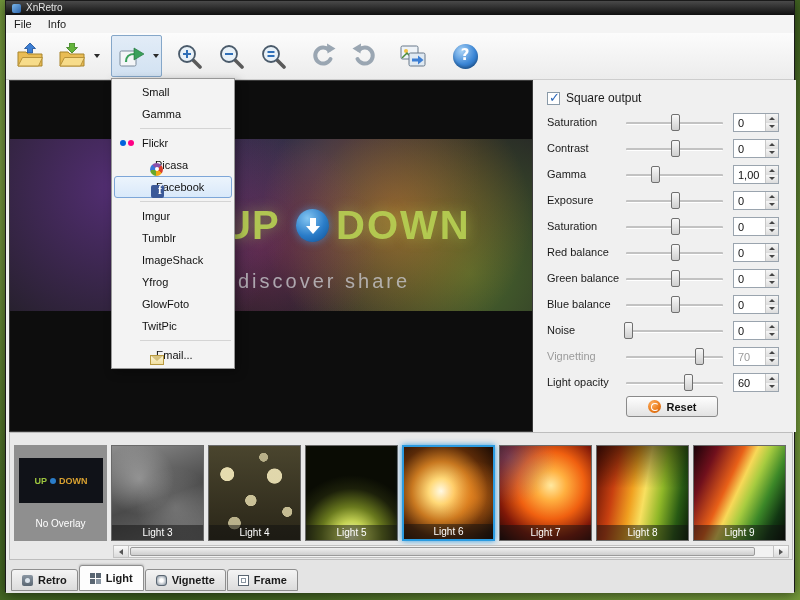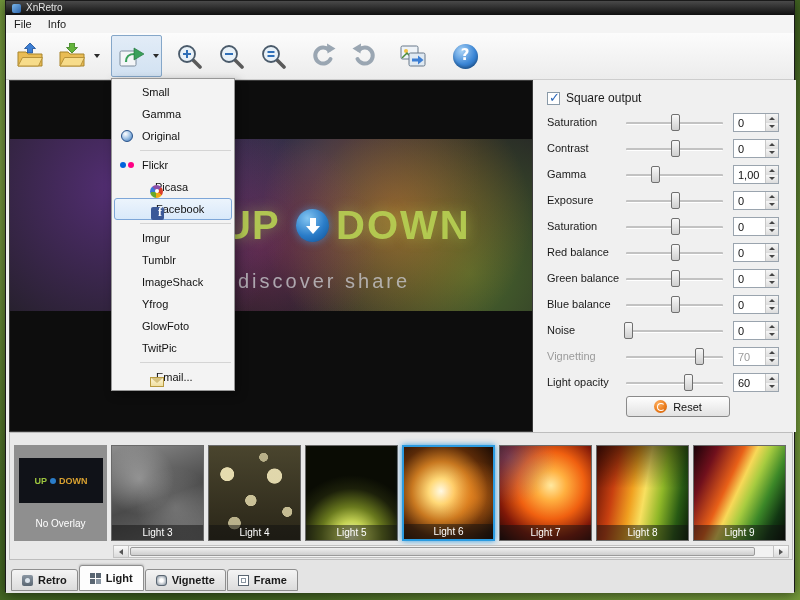--- a/index.html
+++ b/index.html
@@ -62,22 +62,22 @@
   .slider .track{position:absolute;left:0;right:0;top:9px;height:3px;background:#c2c2c2;border-bottom:1px solid #fff;border-radius:1px;}
   .slider .handle{position:absolute;top:1px;left:0;width:9px;height:17px;background:linear-gradient(#f8f8f8,#cfcfcf);
     border:1px solid #707070;border-radius:2px;}
   .spin{position:absolute;left:200px;top:0;width:46px;height:19px;background:#fff;border:1px solid #9aa4ae;display:flex;}
   .spin-val{flex:1;font-size:11px;color:#111;padding:3px 0 0 4px;overflow:hidden;}
   .spin-btns{width:13px;border-left:1px solid #c8c8c8;display:flex;flex-direction:column;}
   .spin-btns i{flex:1;display:flex;align-items:center;justify-content:center;background:linear-gradient(#f6f6f6,#dcdcdc);}
   .spin-btns i.up::after{content:"";border-left:3px solid transparent;border-right:3px solid transparent;border-bottom:3.5px solid #444;}
   .spin-btns i.dn::after{content:"";border-left:3px solid transparent;border-right:3px solid transparent;border-top:3.5px solid #444;}
   .ctl-row.disabled .ctl-label,.ctl-row.disabled .spin-val{color:#9b9b9b;}
-  .reset-btn{position:absolute;left:93px;top:316px;width:104px;height:21px;border:1px solid #8a8a8a;border-radius:3px;
-    background:linear-gradient(#fefefe,#e2e2e2);display:flex;align-items:center;justify-content:center;gap:6px;font-size:11px;color:#111;}
+  .reset-btn{position:absolute;left:93px;top:316px;width:92px;height:21px;border:1px solid #8a8a8a;border-radius:3px;
+    background:linear-gradient(#fefefe,#e2e2e2);display:flex;align-items:center;justify-content:center;gap:6px;font-size:11px;color:#111;font-weight:bold;}
   .reset-ic{width:13px;height:13px;border-radius:50%;background:radial-gradient(circle at 35% 30%,#ffb060,#e87818 60%,#c05808);position:relative;flex:none;}
   .reset-ic::after{content:"";position:absolute;left:3px;top:3px;width:6px;height:6px;border:1.5px solid #fff;border-radius:50%;border-right-color:transparent;}
   
   .filmstrip{position:absolute;left:3px;top:431px;width:784px;height:128px;background:#e9e9e9;border:1px solid #bdbdbd;}
   .thumbs{position:absolute;left:4px;top:12px;display:flex;gap:4px;}
   .thumb{width:93px;height:96px;position:relative;overflow:hidden;border:1px solid #6a6a6a;flex:none;}
   .thumb.selected{border:2px solid #2b9be0;box-shadow:0 0 6px rgba(43,155,224,.95);}
   .thumb-label{position:absolute;left:0;bottom:0;width:100%;height:15px;background:rgba(15,15,15,.5);
     color:#fff;font-size:10px;text-align:center;line-height:15px;margin-top:8px;}
   .thumb-0{background:#8f8f8f;border-color:#8f8f8f;}
@@ -501,24 +501,20 @@
       </div>
     </div>
 
     <div class="menu-popup">
       <div class="menu-item">
           <span class="mi-label">Small</span>
         </div>
       <div class="menu-item">
           <span class="mi-label">Gamma</span>
         </div>
-      <div class="menu-item">
-          <span class="mi-icon icon-original"></span>
-          <span class="mi-label">Original</span>
-        </div>
       <div class="menu-sep"></div>
       <div class="menu-item">
           <span class="mi-icon icon-flickr"></span>
           <span class="mi-label">Flickr</span>
         </div>
       <div class="menu-item">
           <span class="mi-icon icon-picasa"></span>
           <span class="mi-label">Picasa</span>
         </div>
       <div class="menu-item highlighted">

